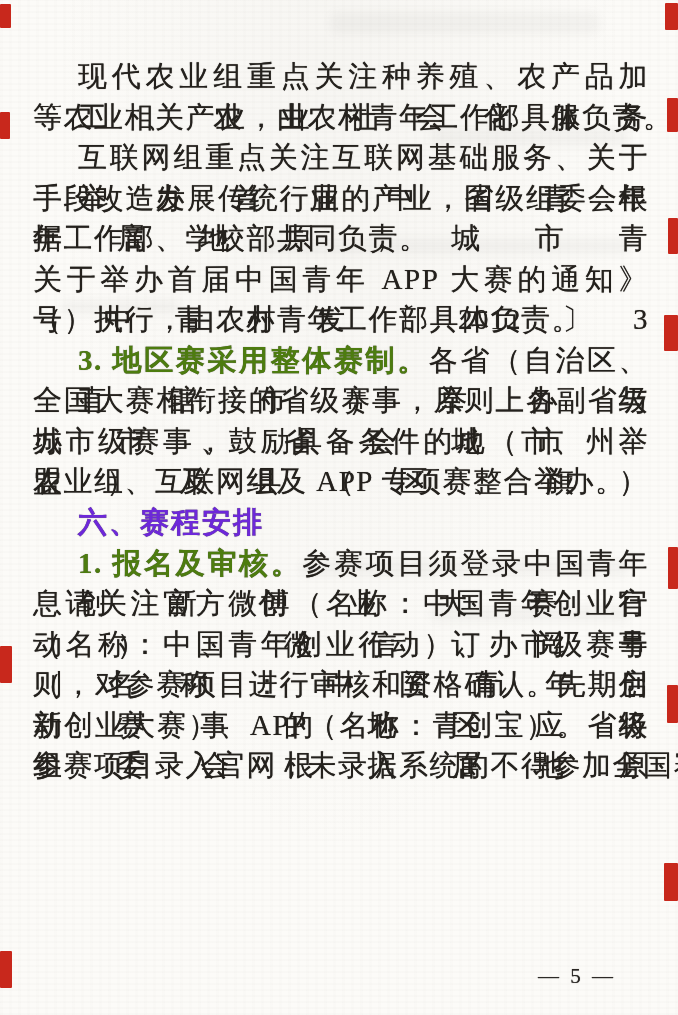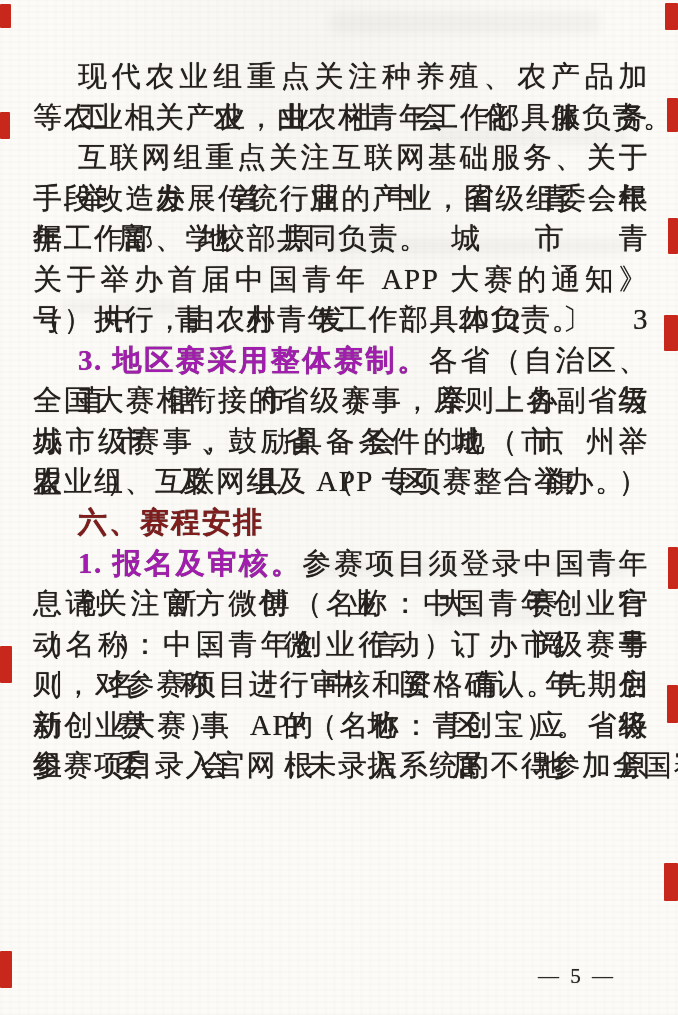--- a/index.html
+++ b/index.html
@@ -33,23 +33,23 @@
   .line.full{
     white-space:normal;
     text-align:justify;
     text-align-last:justify;
     -moz-text-align-last:justify;
   }
   .line.indent{padding-left:45px;}
   .line.full.indent{width:571px;}
   .line.heading span{
     font-family:Liberation Mono, monospace;
-    font-weight:700;letter-spacing:2px;color:#7f1d1d;
+    font-weight:700;letter-spacing:2px;color:#6d28d9;
   }
-  .seg-lead{font-weight:600;color:#a21caf;}
+  .seg-lead{font-weight:600;color:#4d7c0f;}
   .page-number{
     position:absolute;left:538px;top:964px;width:110px;
     font-size:21px;letter-spacing:3px;color:#2a2724;
     text-shadow:0 0 0.7px rgba(45,42,38,0.85);
   }
   .red-mark{
     position:absolute;border-radius:1px;pointer-events:none;
   }
 </style>
 </head>

